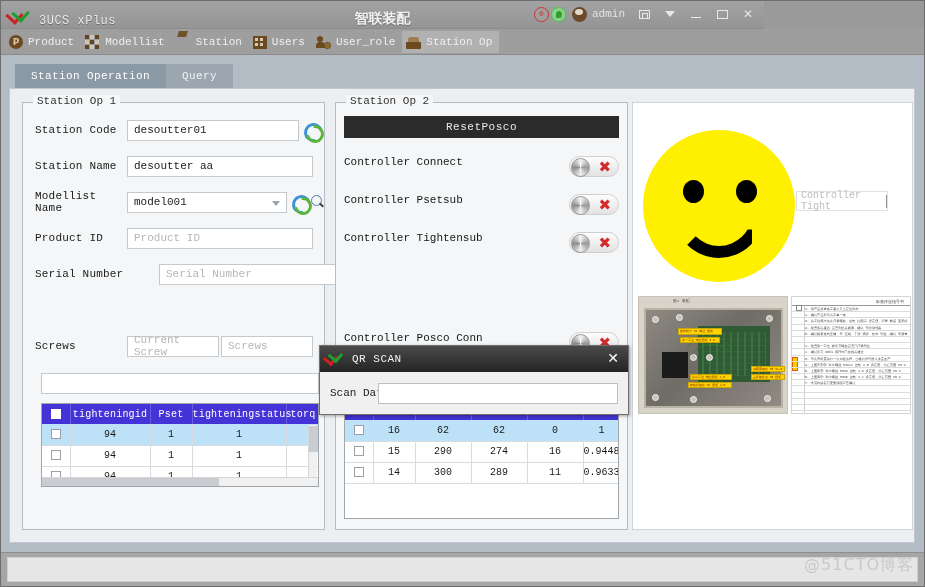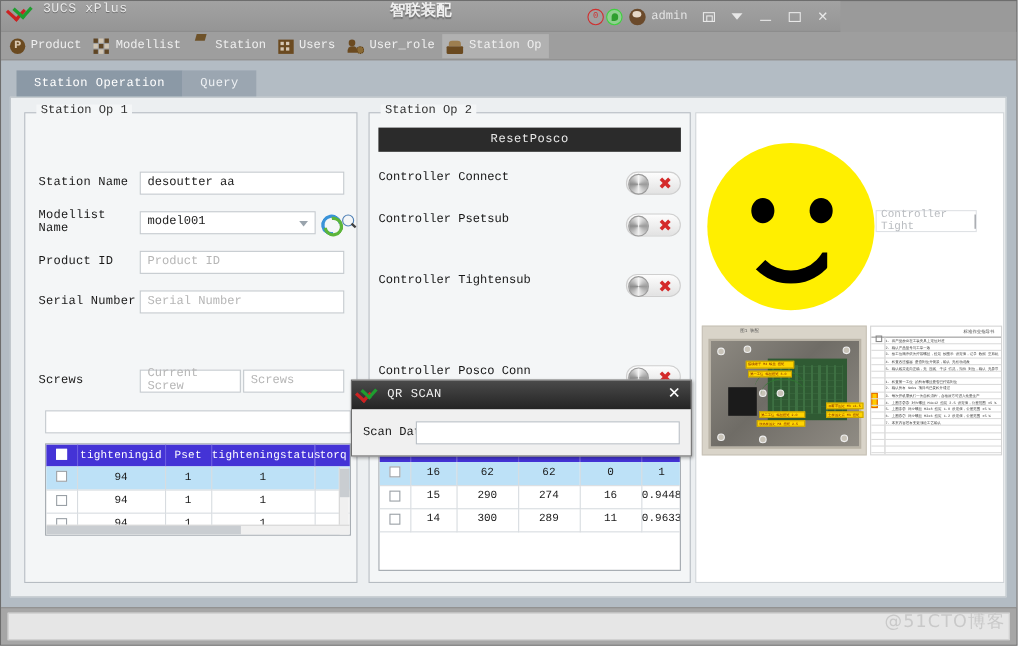--- a/index.html
+++ b/index.html
@@ -14,21 +14,21 @@
     width: 925px; height: 587px;
     background: #9a9a9a;
     border: 1px solid #6d6d6d;
   }
 
   
   #titlebar {
     position: absolute; left: 0; top: 0; width: 763px; height: 28px;
     background: linear-gradient(#a2a2a2, #959595);
     border-bottom: 1px solid #8b8b8b;
-    display: flex; align-items: flex-start;
+    display: flex; align-items: flex-end;
   }
   #app-logo {
     width: 26px; height: 22px; margin-left: 4px;
     position: relative; flex: 0 0 auto;
   }
   #app-logo .chk1 {
     position: absolute; left: 3px; top: 3px; width: 13px; height: 13px;
     border-left: 3px solid #cc2222; border-bottom: 3px solid #cc2222;
     transform: rotate(-48deg);
   }
@@ -546,20 +546,25 @@
     <div id="tabstrip">
       <div class="tab sel">Station Operation</div>
       <div class="tab unsel">Query</div>
     </div>
 
     <div id="panel-white">
 
       <div class="groupbox" id="gb1">
         <span class="gb-title">Station Op 1</span>
 
+        <div class="frow" style="top:16px;">
+          <span class="flabel">Station Code</span>
+          <span class="finput" style="width:172px;">desoutter01</span>
+          <span class="ico-refresh"></span>
+        </div>
 
         <div class="frow" style="top:52px;">
           <span class="flabel">Station Name</span>
           <span class="finput" style="width:186px;">desoutter aa</span>
         </div>
 
         <div class="frow" style="top:88px;">
           <span class="flabel">Modellist Name</span>
           <span class="finput combo" style="width:160px;">
             <span>model001</span>
@@ -567,21 +572,21 @@
           </span>
           <span class="ico-refresh"></span>
           <span class="ico-search"></span>
         </div>
 
         <div class="frow" style="top:124px;">
           <span class="flabel">Product ID</span>
           <span class="finput ph" style="width:186px;">Product ID</span>
         </div>
 
-        <div class="frow" style="top:160px;">
+        <div class="frow" style="top:160px;gap:32px;">
           <span class="flabel">Serial Number</span>
           <span class="finput ph" style="width:186px;">Serial Number</span>
         </div>
 
 
         <div class="frow" style="top:232px;">
           <span class="flabel">Screws</span>
           <span class="finput ph" style="width:92px;">Current Screw</span>
           <span class="finput ph" style="width:92px;margin-left:2px;">Screws</span>
         </div>
@@ -658,21 +663,21 @@
         </div>
 
         <div class="toggle-row" style="top:91px;">
           <span class="toggle-label">Controller Psetsub</span>
           <span class="switch">
             <span class="knob"></span>
             <span class="xmark">✖</span>
           </span>
         </div>
 
-        <div class="toggle-row" style="top:129px;margin-top:17px;">
+        <div class="toggle-row" style="top:129px;">
           <span class="toggle-label">Controller Tightensub</span>
           <span class="switch">
             <span class="knob"></span>
             <span class="xmark">✖</span>
           </span>
         </div>
 
         <div class="toggle-row" style="top:229px;">
           <span class="toggle-label">Controller Posco Conn</span>
           <span class="switch">

